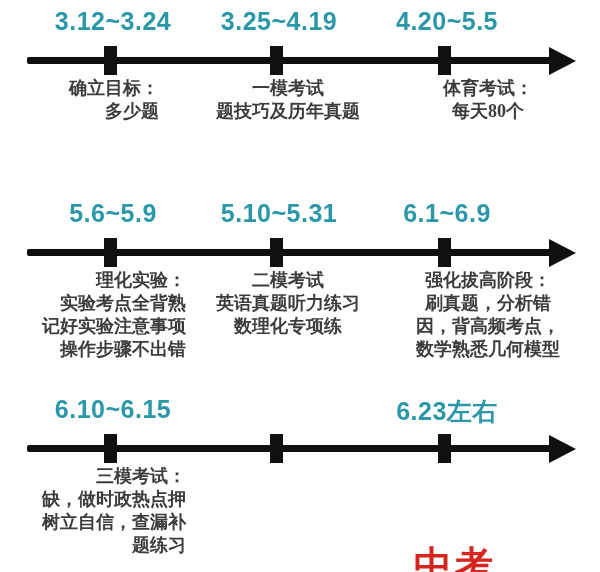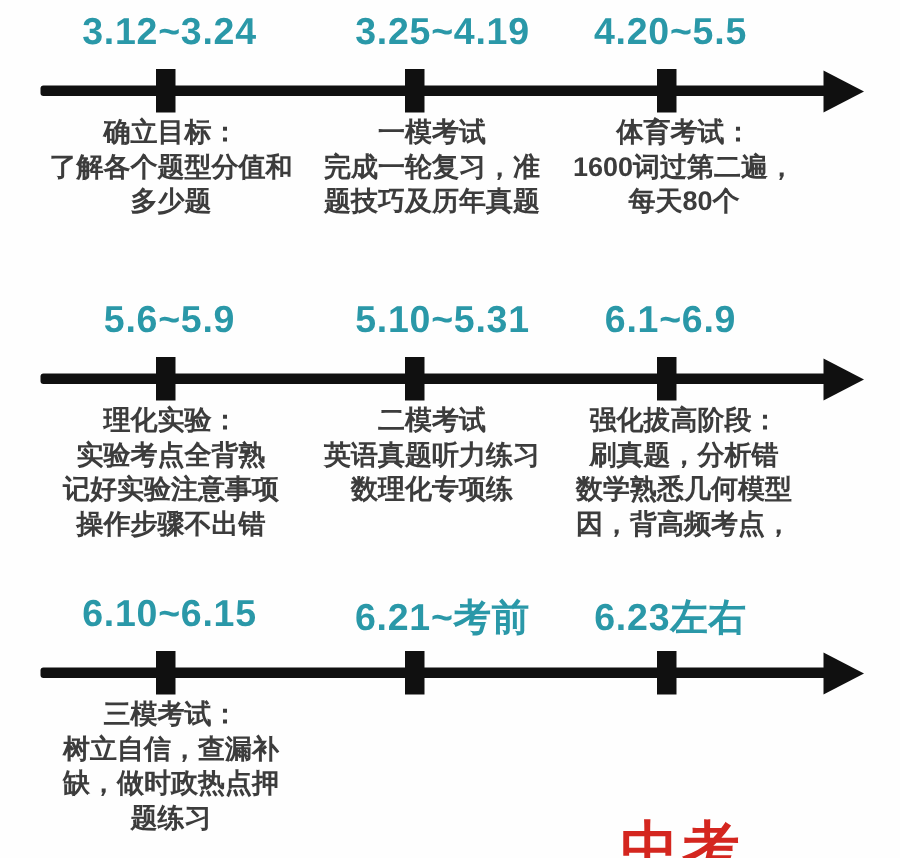--- a/index.html
+++ b/index.html
@@ -47,36 +47,36 @@
   
   .date {
     position: absolute; top: 7px;
     transform: translateX(-50%);
     font-size: 25px; font-weight: bold;
     letter-spacing: 0.5px;
     color: #2a98a8;
     white-space: nowrap;
   }
   .date.c0 { left: 113px; }
-  .date.c1 { left: 279px; margin-left: 16px; }
+  .date.c1 { left: 279px; }
   .date.c2 { left: 447px; }
 
   
   .desc {
     position: absolute; top: 77px;
     transform: translateX(-50%);
     text-align: center;
     font-size: 18px; font-weight: 600;
     line-height: 23px;
     color: #3c3c3c;
     white-space: nowrap;
   }
-  .desc.c0 { left: 114px; }
+  .desc.c0 { left: 114px; text-align: right; }
   .desc.c1 { left: 288px; }
-  .desc.c2 { left: 456px; }
+  .desc.c2 { left: 488px; font-family: Liberation Serif, serif; }
 
   
   .exam-label {
     position: absolute; left: 455px; top: 104px;
     transform: translateX(-50%);
     font-size: 38px; font-weight: bold;
     letter-spacing: 3px;
     color: #d4261f;
     white-space: nowrap;
     margin-top: 48px;
@@ -92,31 +92,28 @@
     <div class="tick c0"></div>
     <div class="tick c1"></div>
     <div class="tick c2"></div>
 
     <div class="date c0">3.12~3.24</div>
     <div class="date c1">3.25~4.19</div>
     <div class="date c2">4.20~5.5</div>
 
     <div class="desc c0">
       <div>确立目标：</div>
-      <div>了解各个题型分值和</div>
       <div>多少题</div>
     </div>
     <div class="desc c1">
       <div>一模考试</div>
-      <div>完成一轮复习，准</div>
       <div>题技巧及历年真题</div>
     </div>
     <div class="desc c2">
       <div>体育考试：</div>
-      <div>1600词过第二遍，</div>
       <div>每天80个</div>
     </div>
   </section>
 
   <section class="row row-2">
     <div class="tl-line"></div>
     <div class="tick c0"></div>
     <div class="tick c1"></div>
     <div class="tick c2"></div>
 
@@ -131,37 +128,36 @@
       <div>操作步骤不出错</div>
     </div>
     <div class="desc c1">
       <div>二模考试</div>
       <div>英语真题听力练习</div>
       <div>数理化专项练</div>
     </div>
     <div class="desc c2">
       <div>强化拔高阶段：</div>
       <div>刷真题，分析错</div>
+      <div>因，背高频考点，</div>
       <div>数学熟悉几何模型</div>
-      <div>因，背高频考点，</div>
     </div>
   </section>
 
   <section class="row row-3">
     <div class="tl-line"></div>
     <div class="tick c0"></div>
     <div class="tick c1"></div>
     <div class="tick c2"></div>
 
     <div class="date c0">6.10~6.15</div>
-    <div class="date c1">6.21~考前</div>
     <div class="date c2">6.23左右</div>
 
     <div class="desc c0">
       <div>三模考试：</div>
+      <div>缺，做时政热点押</div>
       <div>树立自信，查漏补</div>
-      <div>缺，做时政热点押</div>
       <div>题练习</div>
     </div>
     <div class="exam-label">中考</div>
   </section>
 
 </div>
 
 </body></html>

